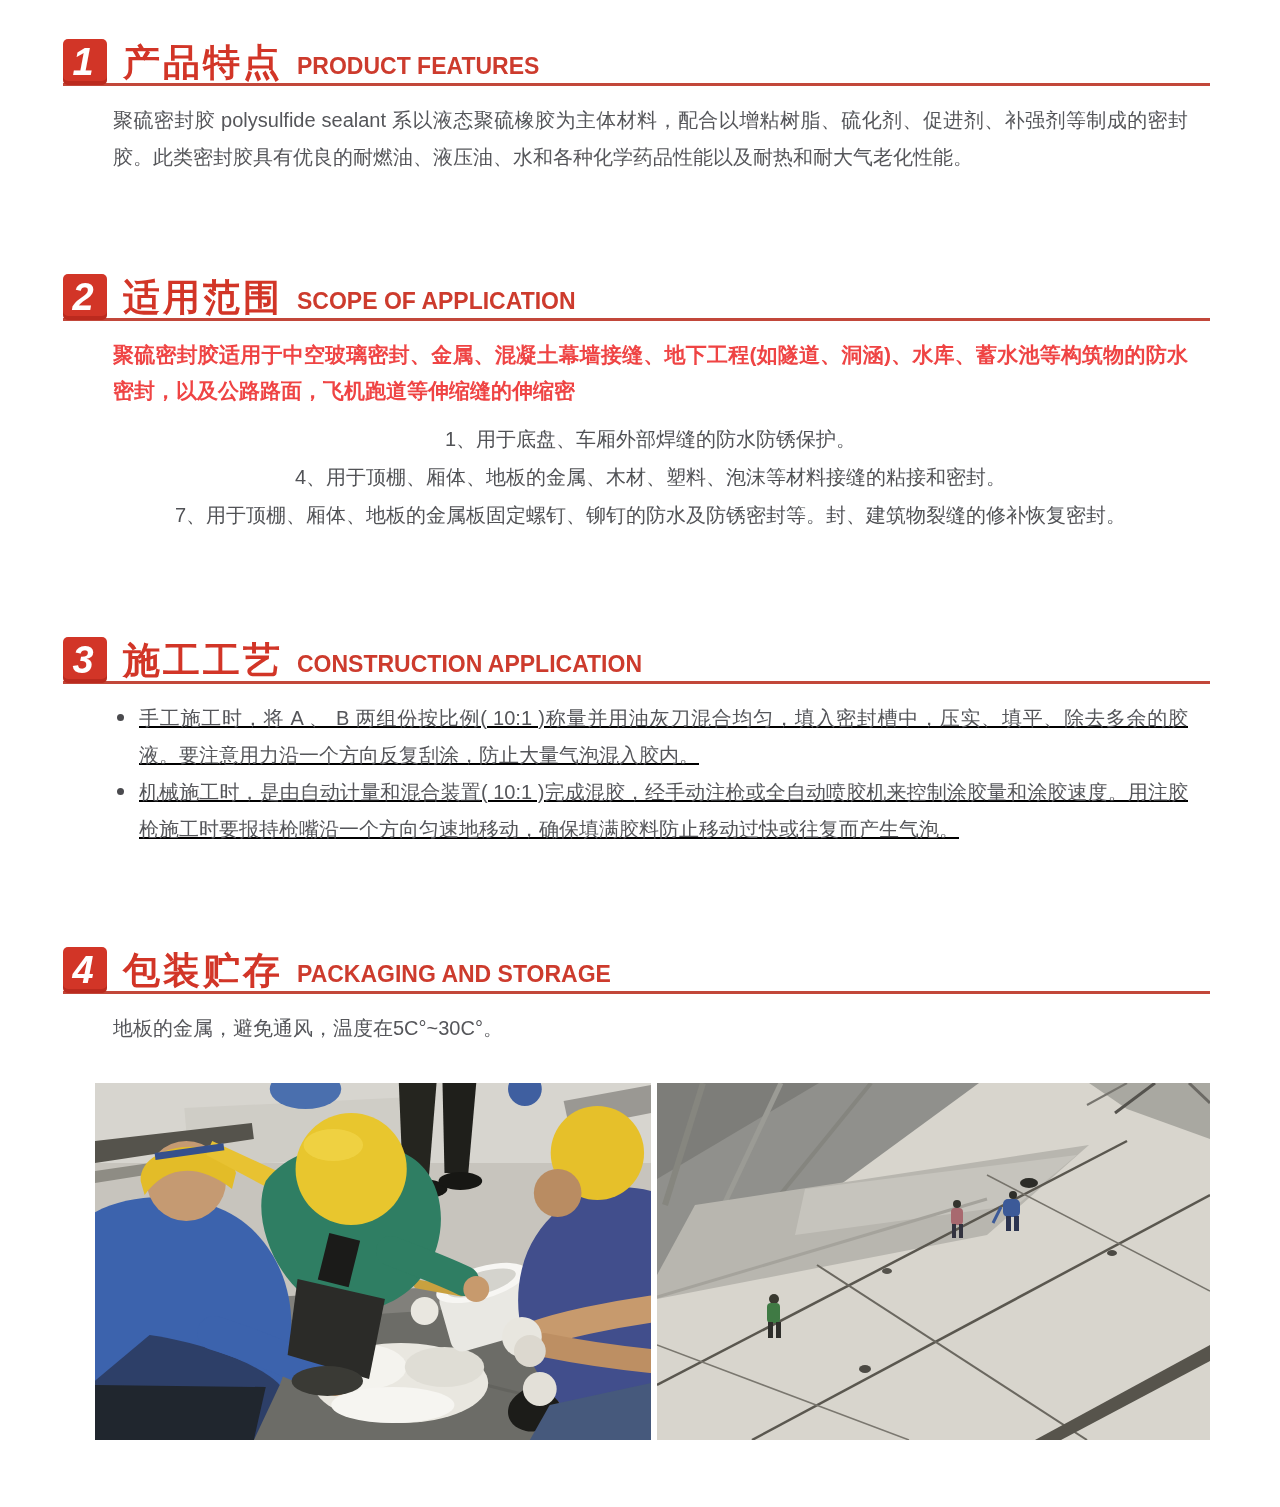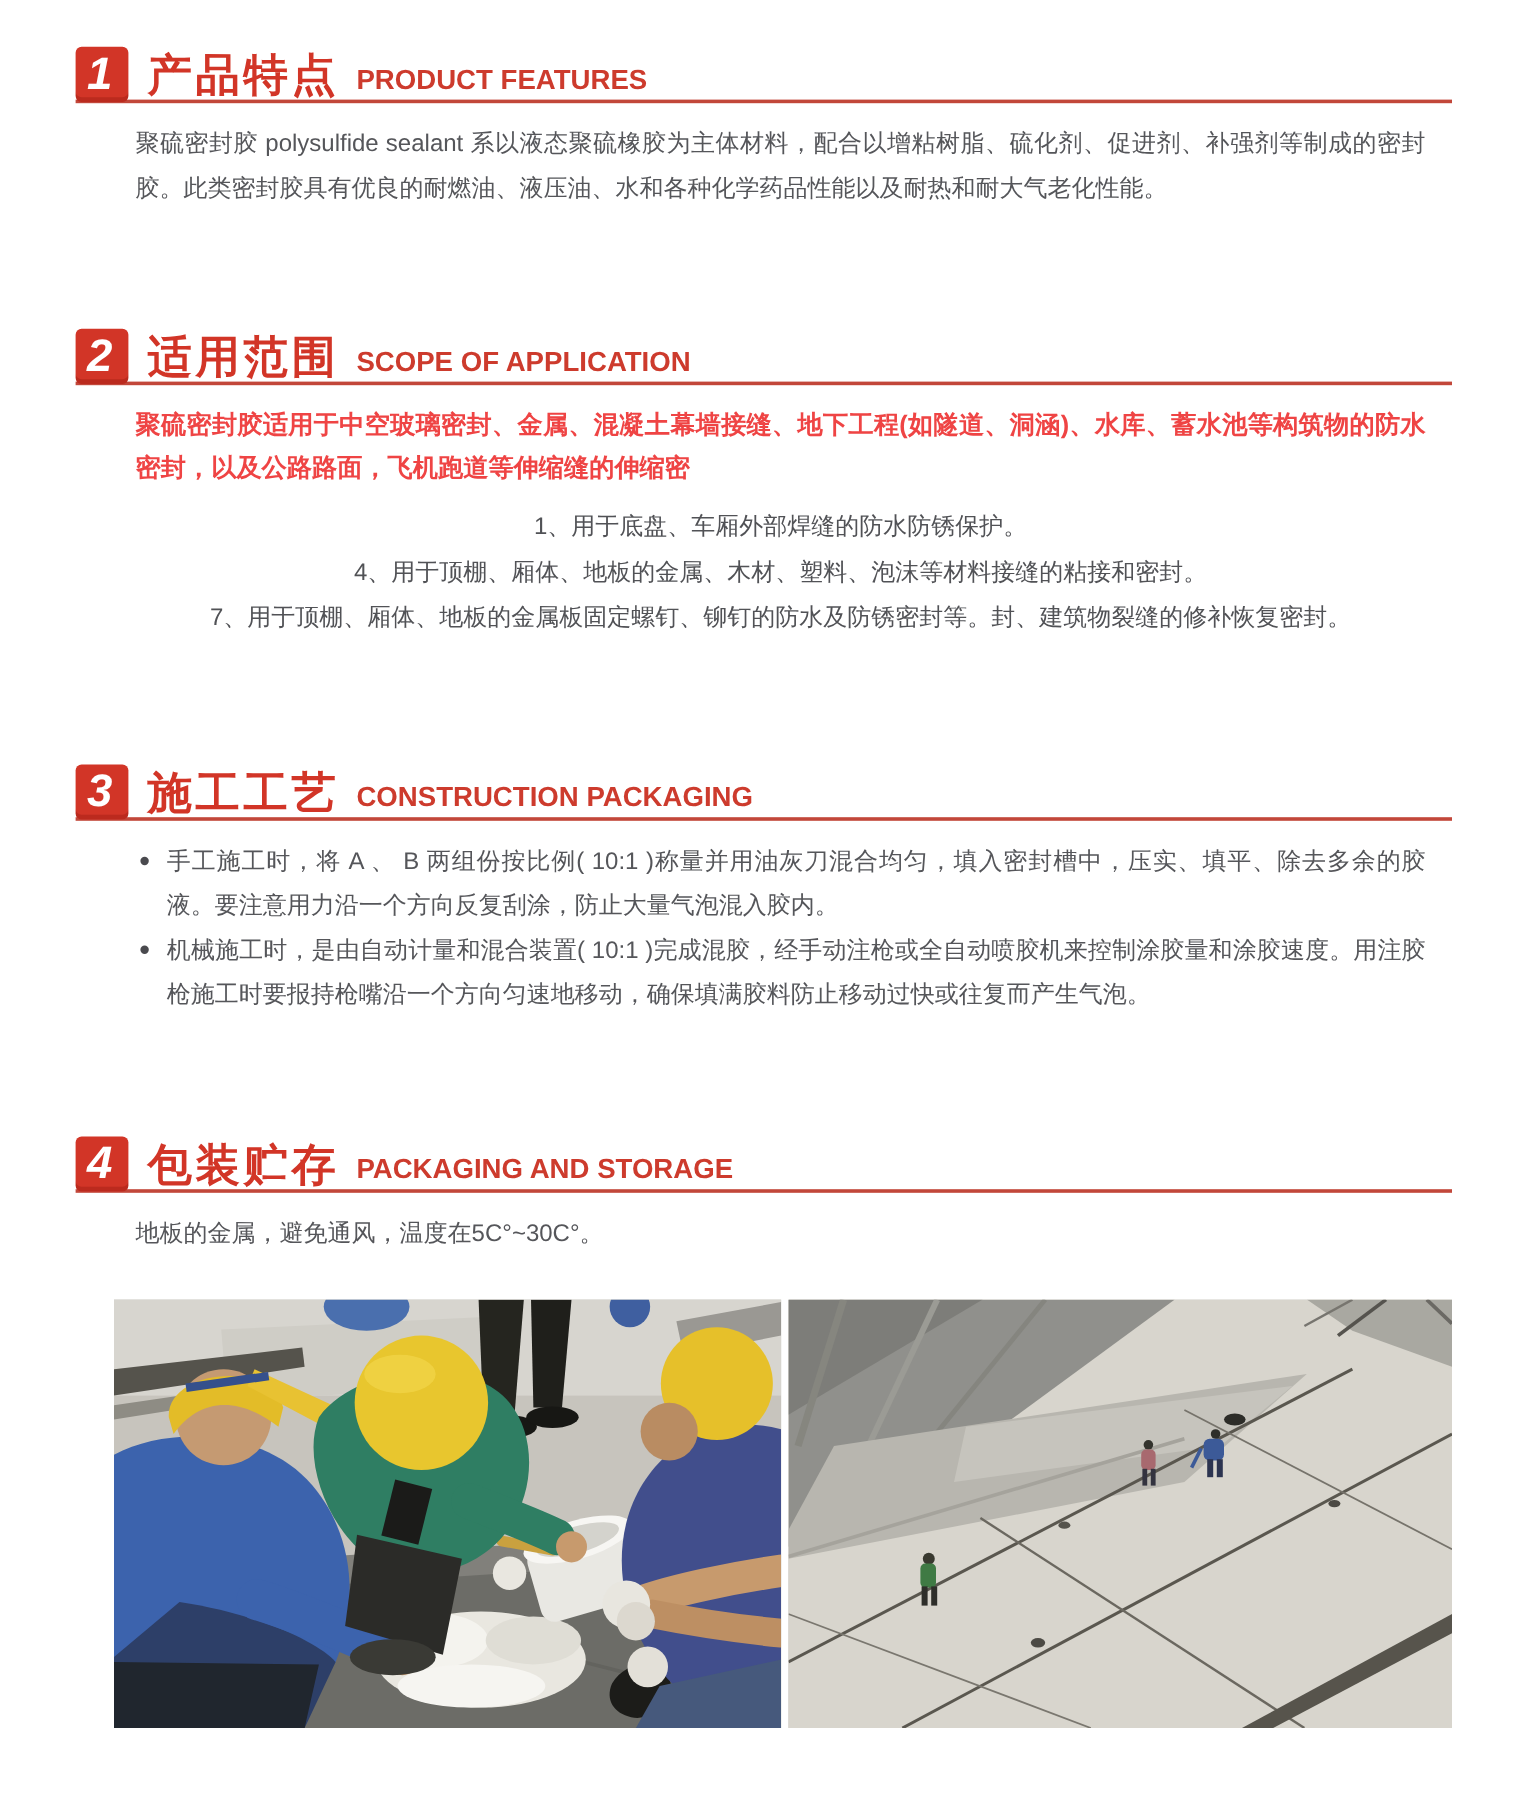--- a/index.html
+++ b/index.html
@@ -52,21 +52,21 @@
   .lead {
     color: #ef4444; font-size: 21px; font-weight: bold; line-height: 36px;
     text-align: justify;
   }
   .num-list { list-style: none; margin-top: 12px; }
   .num-list li {
     color: #515256; font-size: 20px; line-height: 36px;
     margin-bottom: 2px;
     text-align: center;
   }
-  .dot-list { list-style: none; margin-top: 6px; }
+  .dot-list { list-style: none; margin-top: 6px; text-decoration: underline; }
   .dot-list li {
     position: relative; padding-left: 26px;
     color: #55565a; font-size: 20px; line-height: 37px;
     text-align: justify;
   }
   .dot-list li .dot {
     position: absolute; left: 4px; top: 14px;
     width: 7px; height: 7px; border-radius: 50%;
     background: #4a4a4e;
   }
@@ -115,21 +115,21 @@
       </ul>
     </div>
   </section>
 
   <section class="sec" style="top:638px">
     <div class="sec-header">
       <div class="badge">
         <span>3</span>
       </div>
       <h2 class="title-zh">施工工艺</h2>
-      <span class="title-en">CONSTRUCTION PACKAGING</span>
+      <span class="title-en">CONSTRUCTION APPLICATION</span>
     </div>
     <div class="body-block">
       <ul class="dot-list">
         <li><span class="dot"></span><span>手工施工时，将 A 、 B 两组份按比例( 10:1 )称量并用油灰刀混合均匀，填入密封槽中，压实、填平、除去多余的胶液。要注意用力沿一个方向反复刮涂，防止大量气泡混入胶内。</span></li>
         <li><span class="dot"></span><span>机械施工时，是由自动计量和混合装置( 10:1 )完成混胶，经手动注枪或全自动喷胶机来控制涂胶量和涂胶速度。用注胶枪施工时要报持枪嘴沿一个方向匀速地移动，确保填满胶料防止移动过快或往复而产生气泡。</span></li>
       </ul>
     </div>
   </section>
 
   <section class="sec" style="top:948px">

